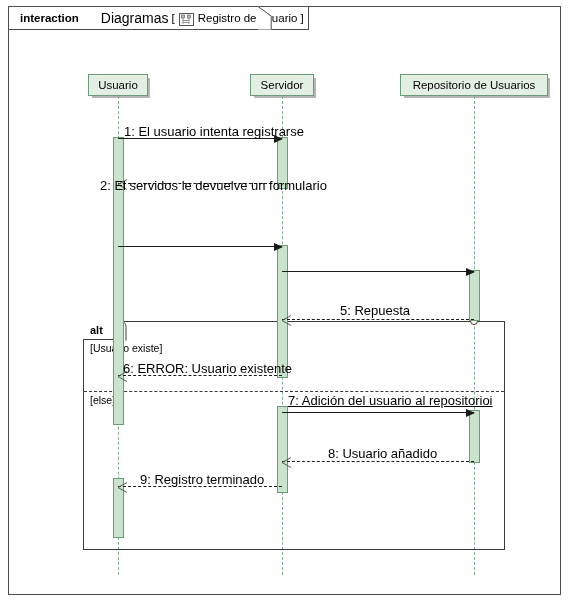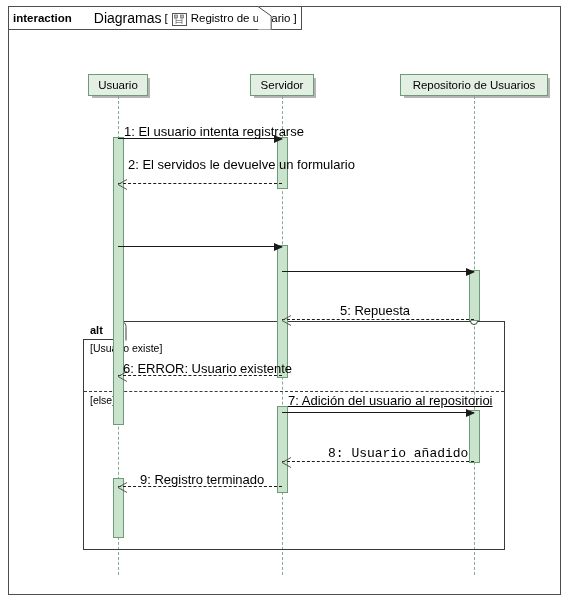--- a/index.html
+++ b/index.html
@@ -3,21 +3,21 @@
 <meta charset="utf-8">
 <style>
   html,body{margin:0;padding:0;background:#ffffff;}
   body{width:570px;height:603px;font-family:"Liberation Sans",sans-serif;}
 
   #canvas{position:relative;width:570px;height:603px;overflow:hidden;background:#fff;}
 
   
   .frame{position:absolute;left:8px;top:6px;width:553px;height:589px;border:1px solid #4d4d4d;box-sizing:border-box;background:#fff;}
   .frame-tab{position:absolute;left:8px;top:6px;height:24px;border:1px solid #4d4d4d;box-sizing:border-box;background:#fff;
-             display:flex;align-items:center;padding:0 4px 0 4px;white-space:nowrap;}
+             display:flex;align-items:center;padding:0 4px 0 11px;white-space:nowrap;}
   .frame-tab .kw{font-weight:bold;font-size:11.5px;color:#000;}
   .frame-tab .nm{font-size:14px;color:#000;margin-left:22px;}
   .frame-tab .br{font-size:11.5px;color:#000;margin-left:3px;}
   .frame-tab .tabname{font-size:11.5px;color:#000;margin-left:4px;}
   .tab-corner{position:absolute;left:258px;top:6px;width:14px;height:24px;overflow:hidden;}
   .tab-corner svg{display:block;}
 
   .seq-icon{width:15px;height:13px;margin-left:4px;display:inline-block;}
 
   
@@ -133,21 +133,21 @@
   </div>
   <div class="mlabel" style="left:124px;top:124px;">1: El usuario intenta registrarse</div>
 
   <div class="msg dashed" style="left:118px;top:183px;width:164px;">
     <span class="head-open" style="left:-1px;">
       <svg width="11" height="11" viewBox="0 0 11 11">
         <path d="M10,0.5 L1,5.5 L10,10.5" fill="none" stroke="#555" stroke-width="1"></path>
       </svg>
     </span>
   </div>
-  <div class="mlabel" style="left:100px;top:157px;margin-left:28px;">2: El servidos le devuelve un formulario</div>
+  <div class="mlabel" style="left:100px;top:178px;">2: El servidos le devuelve un formulario</div>
 
   <div class="msg solid" style="left:118px;top:246px;width:164px;">
     <span class="head-filled right"></span>
   </div>
 
   <div class="msg solid" style="left:282px;top:271px;width:192px;">
     <span class="head-filled right"></span>
   </div>
 
   <div class="msg dashed" style="left:282px;top:319px;width:192px;">
@@ -173,21 +173,21 @@
   </div>
   <div class="mlabel" style="left:288px;top:393px;text-decoration:underline;">7: Adición del usuario al repositorioi</div>
 
   <div class="msg dashed" style="left:282px;top:461px;width:192px;">
     <span class="head-open" style="left:-1px;">
       <svg width="11" height="11" viewBox="0 0 11 11">
         <path d="M10,0.5 L1,5.5 L10,10.5" fill="none" stroke="#555" stroke-width="1"></path>
       </svg>
     </span>
   </div>
-  <div class="mlabel" style="left:328px;top:446px;font-family:Liberation Mono, monospace;">8: Usuario añadido</div>
+  <div class="mlabel" style="left:328px;top:446px;">8: Usuario añadido</div>
 
   <div class="msg dashed" style="left:118px;top:486px;width:164px;">
     <span class="head-open" style="left:-1px;">
       <svg width="11" height="11" viewBox="0 0 11 11">
         <path d="M10,0.5 L1,5.5 L10,10.5" fill="none" stroke="#555" stroke-width="1"></path>
       </svg>
     </span>
   </div>
   <div class="mlabel" style="left:140px;top:472px;">9: Registro terminado</div>
 

